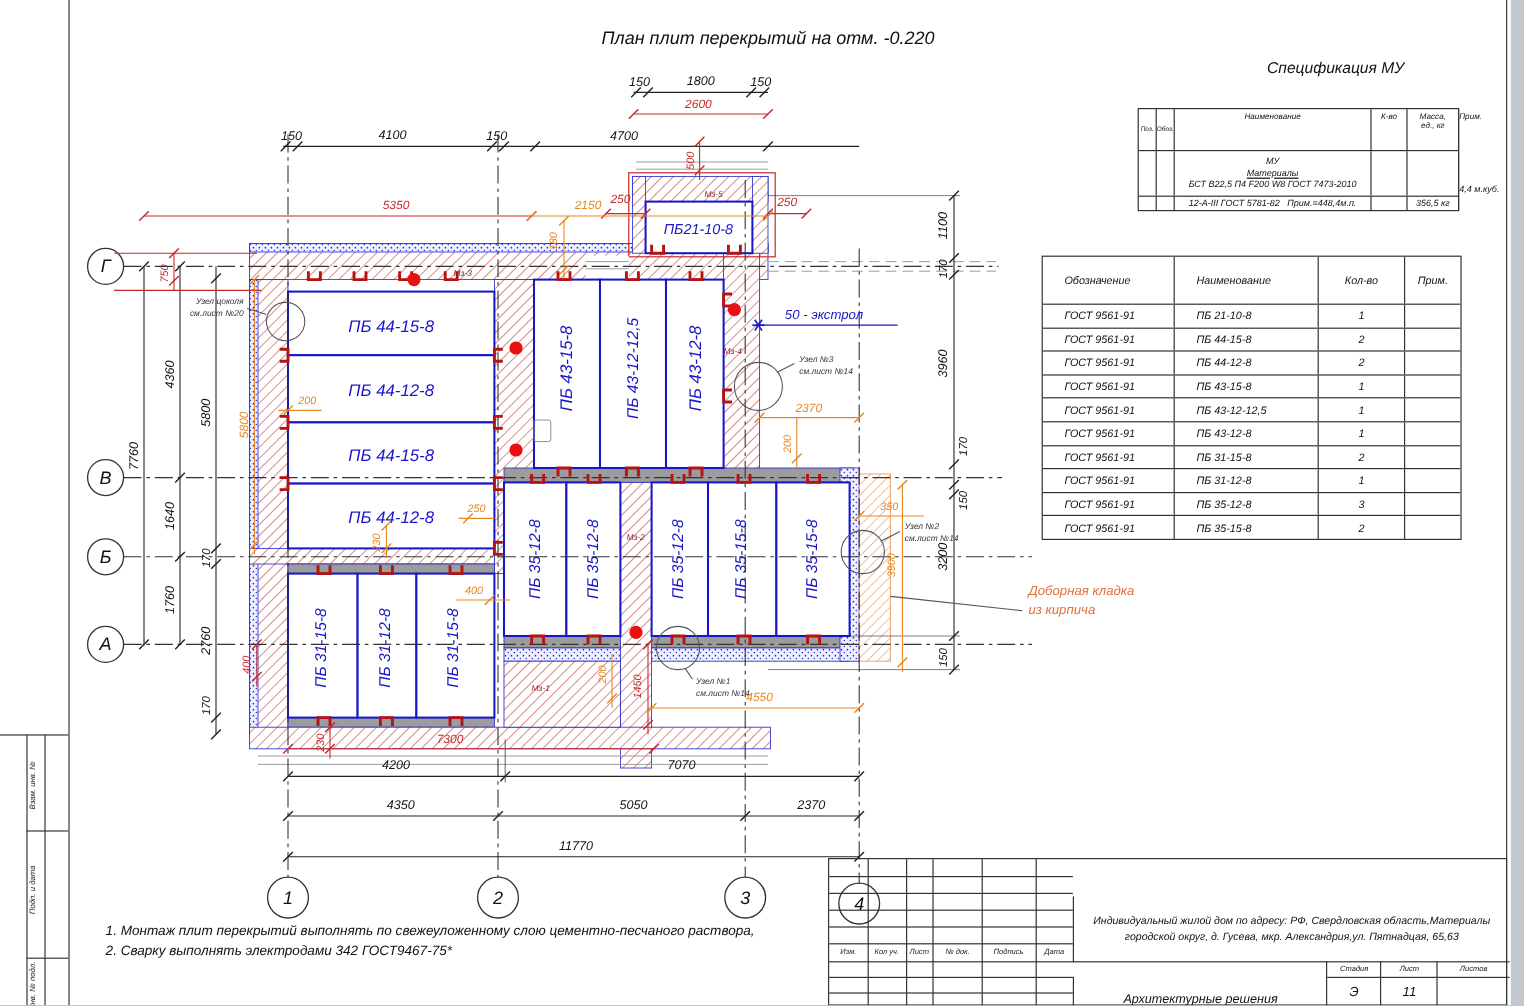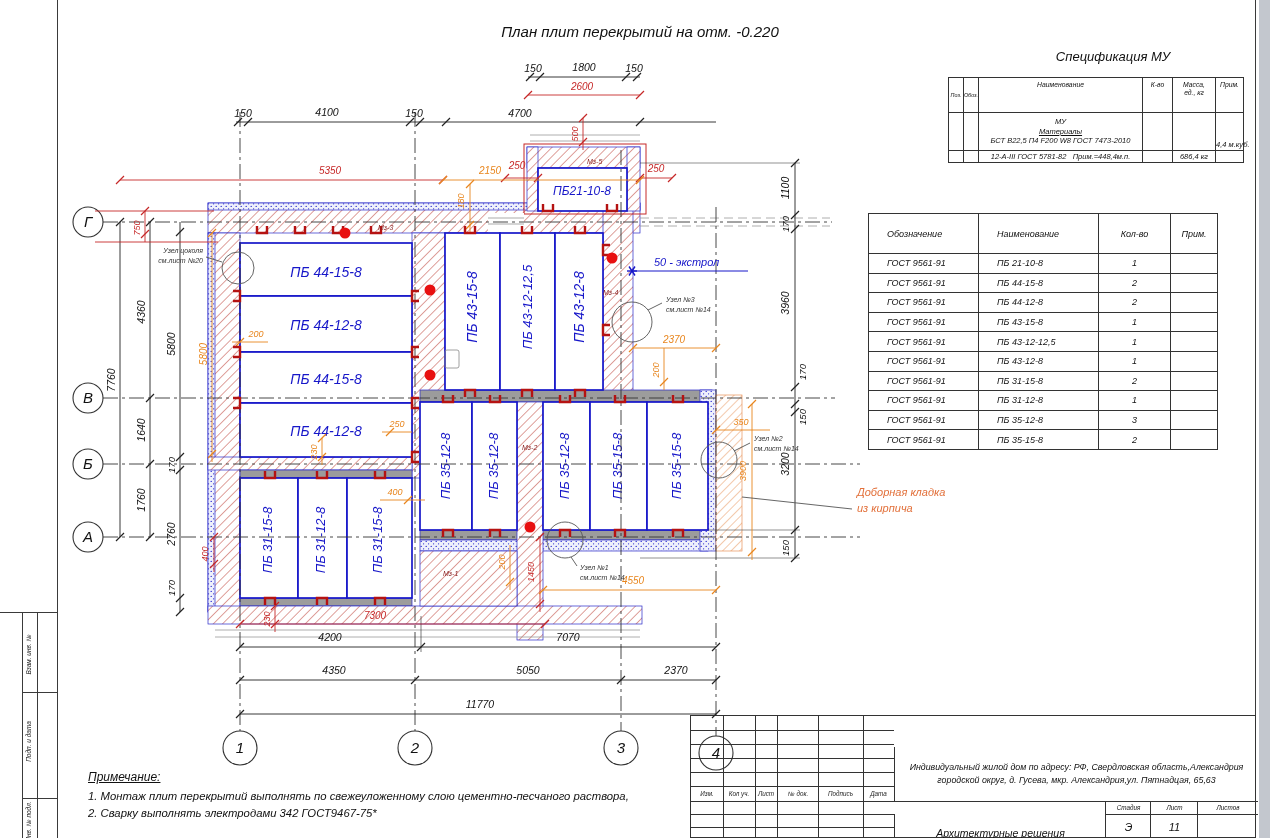--- a/index.html
+++ b/index.html
@@ -21,21 +21,21 @@
   .tbl { border:1.3px solid #333; background:#fff; }
   .row { display:grid; border-bottom:1px solid #333; }
   .row:last-child { border-bottom:none; }
   .c { border-right:1px solid #333; display:flex; align-items:center; justify-content:center;
        overflow:visible; white-space:nowrap; }
   .c:last-child { border-right:none; }
   .c.col { flex-direction:column; justify-content:center; }
   .c.left { justify-content:flex-start; }
   .u { text-decoration:underline; }
 
-  .spec { left:948px; top:77px; width:296px; font-size:7.5px; line-height:1.25;font-style:italic; }
+  .spec { left:948px; top:90px; width:268px; font-size:7.5px; line-height:1.25;font-style:italic; }
   .spec .row { grid-template-columns:15px 15px 164px 30px 43px 1fr; }
   .spec .hrow { height:34px; font-size:6.8px; }
   .spec .hrow .tiny { font-size:5.4px; }
   .plates { left:868px; top:213px; width:350px; font-size:9px; }
   .plates .row { grid-template-columns:110px 120px 72px 1fr; }
   .plates .hrow { height:39px; }
   .plates .drow { height:18.6px; }
   .plates .c.left { padding-left:18px; }
 
   
@@ -99,21 +99,21 @@
       </div>
       <div class="c"></div>
       <div class="c"></div>
       <div class="c" style="align-items:flex-end;padding-bottom:1px;">4,4 м.куб.</div>
     </div>
     <div class="row" style="height:11px;">
       <div class="c"></div>
       <div class="c"></div>
       <div class="c"><span>12-А-III ГОСТ 5781-82</span>&nbsp;&nbsp;&nbsp;<span>Прим.=448,4м.п.</span></div>
       <div class="c"></div>
-      <div class="c">686,4 кг</div>
+      <div class="c">356,5 кг</div>
       <div class="c"></div>
     </div>
   </div>
 
   <div class="tbl plates abs">
     <div class="row hrow">
       <div class="c left">Обозначение</div>
       <div class="c left">Наименование</div>
       <div class="c">Кол-во</div>
       <div class="c">Прим.</div>
@@ -194,40 +194,39 @@
     <div class="hl" style="top:85px;"></div>
     <div class="hl" style="top:98px;"></div>
     <div class="hl" style="top:111px;"></div>
     <span class="lbl" style="left:2px;top:74px;width:28px;">Изм.</span>
     <span class="lbl" style="left:33px;top:74px;width:30px;">Кол уч.</span>
     <span class="lbl" style="left:65px;top:74px;width:20px;">Лист</span>
     <span class="lbl" style="left:88px;top:74px;width:38px;">№ док.</span>
     <span class="lbl" style="left:128px;top:74px;width:43px;">Подпись</span>
     <span class="lbl" style="left:173px;top:74px;width:29px;">Дата</span>
     <div class="tb-proj">
-      <span>Индивидуальный жилой дом по адресу: РФ, Свердловская область,Александрия</span>
+      <span>Индивидуальный жилой дом по адресу: РФ, Свердловская область,Материалы</span>
       <span>городской округ, д. Гусева, мкр. Александрия,ул. Пятнадцая, 65,63</span>
     </div>
     <div class="tb-sect">Архитектурные решения</div>
     <div class="tb-st" style="left:414px;width:45px;">
       <div class="h">Стадия</div>
       <div class="v">Э</div>
     </div>
     <div class="tb-st" style="left:459px;width:47px;">
       <div class="h">Лист</div>
       <div class="v">11</div>
     </div>
     <div class="tb-st" style="left:506px;width:60px;">
       <div class="h">Листов</div>
       <div class="v"></div>
     </div>
   </div>
 
   <div class="notes abs">
-    <div class="nt">Примечание:</div>
     <div>1. Монтаж плит перекрытий выполнять по свежеуложенному слою цементно-песчаного раствора,</div>
     <div>2. Сварку выполнять электродами 342 ГОСТ9467-75*</div>
   </div>
 
   <svg class="plan" width="1270" height="838" viewBox="0 0 1270 838">
     <defs>
       <pattern id="ph" width="6.5" height="6.5" patternUnits="userSpaceOnUse" patternTransform="rotate(45)">
         <rect width="6.5" height="6.5" fill="#ffffff"></rect>
         <line x1="0" y1="0" x2="0" y2="6.5" stroke="#c4524a" stroke-width="1.1"></line>
       </pattern>

